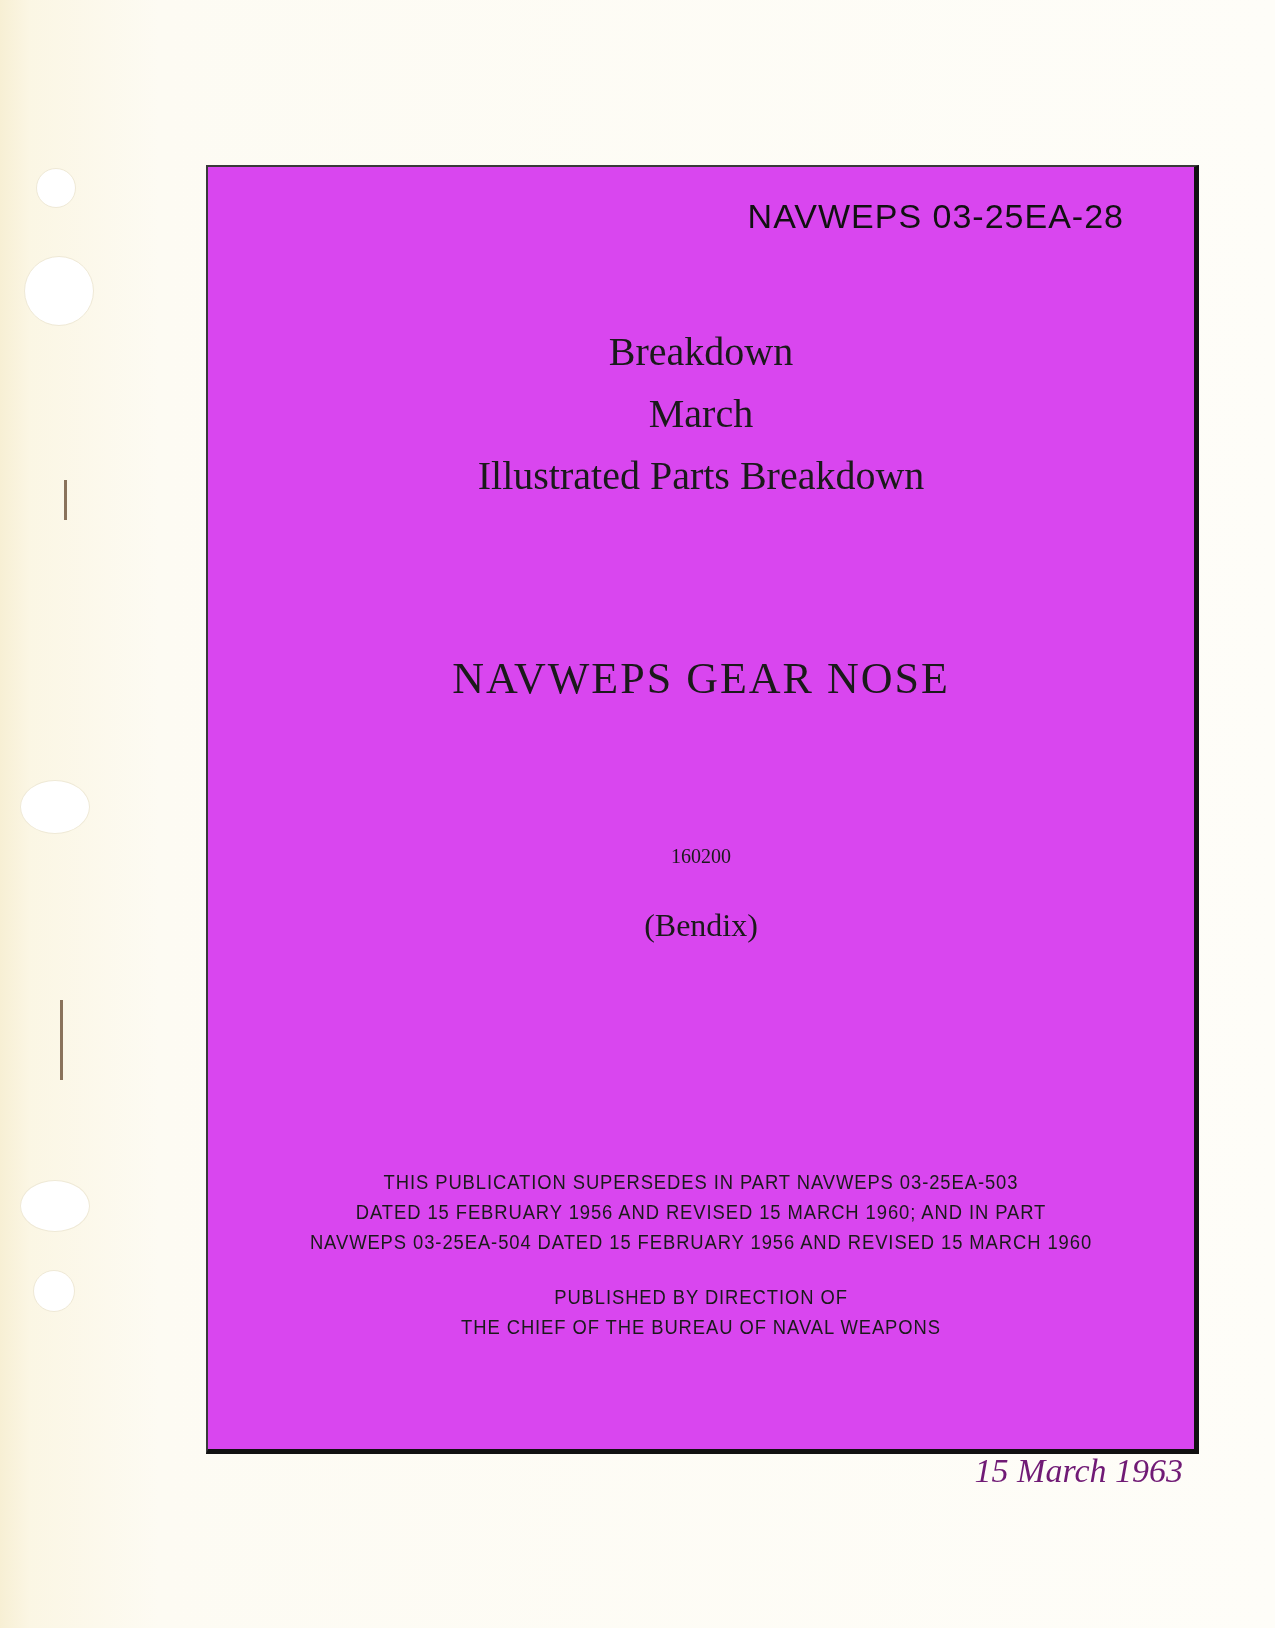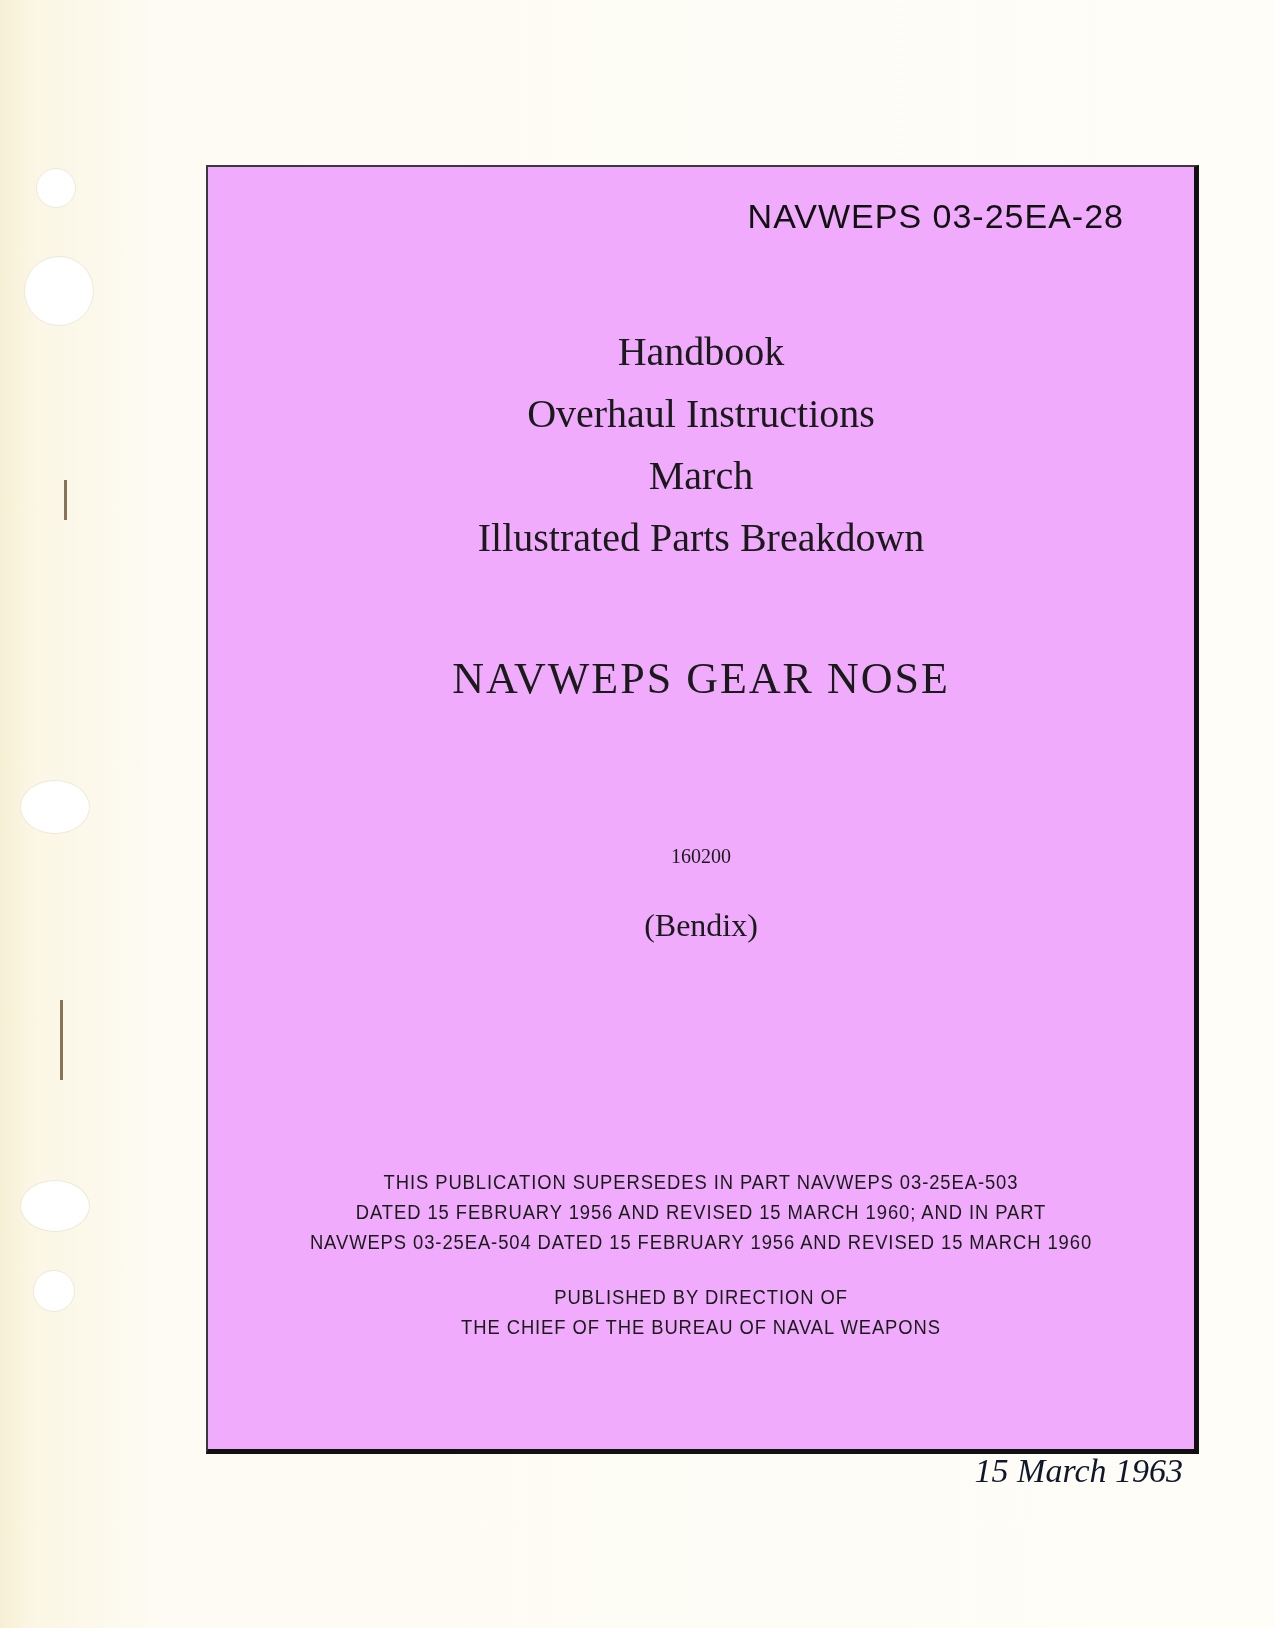--- a/index.html
+++ b/index.html
@@ -11,21 +11,21 @@
   }
   .page-bg {
     position: absolute; inset: 0;
     background: linear-gradient(to right, #f7efd4 0px, #fbf6e4 30px, #fdfbf3 160px, #fefdf8 100%);
   }
   .hole { position: absolute; border-radius: 50%; background: #ffffff; border: 1px solid #efe9d6; }
   .frame {
     position: absolute; left: 206px; top: 165px; width: 986px; height: 1282px;
     border-top: 2px solid #3a3a3a; border-left: 2px solid #3a3a3a;
     border-right: 5px solid #111; border-bottom: 5px solid #111;
-    background: #f0abfc;
+    background: #d946ef;
   }
   .pubnum {
     position: absolute; right: 70px; top: 30px;
     font-family: "Liberation Sans", sans-serif; font-size: 34px; letter-spacing: 1px; color: #111;
   }
   .center { position: absolute; left: 0; width: 100%; text-align: center; }
   .t1 { font-size: 40px; line-height: 62px; top: 154px; }
   .t2 { font-size: 44px; letter-spacing: 2px; line-height: 64px; top: 480px; }
   .t3 { font-size: 30px; top: 620px; letter-spacing: 1px; }
   .t4 { font-size: 20px; top: 678px; }
@@ -33,21 +33,21 @@
   .sup {
     font-family: "Liberation Sans", sans-serif; font-size: 20px; line-height: 30px;
     top: 1000px; letter-spacing: 1px; transform: scaleX(0.92);
   }
   .pub {
     font-family: "Liberation Sans", sans-serif; font-size: 20px; line-height: 30px;
     top: 1115px; letter-spacing: 1px; transform: scaleX(0.92);
   }
   .date {
     position: absolute; right: 92px; top: 1452px;
-    font-style: italic; font-size: 34px; color: #0f172a;
+    font-style: italic; font-size: 34px; color: #701a75;
   }
   .speck { position: absolute; width: 3px; background: #5a3a20; opacity: .7; }
 </style>
 </head>
 <body>
 
 <div class="page-bg"></div>
 
 <div class="hole" style="left:36px;top:168px;width:38px;height:38px;"></div>
 <div class="hole" style="left:24px;top:256px;width:68px;height:68px;"></div>
@@ -55,22 +55,21 @@
 <div class="hole" style="left:20px;top:1180px;width:68px;height:50px;"></div>
 <div class="hole" style="left:33px;top:1270px;width:40px;height:40px;"></div>
 
 <div class="speck" style="left:64px;top:480px;height:40px;"></div>
 <div class="speck" style="left:60px;top:1000px;height:80px;"></div>
 
 <div class="frame">
   <div class="pubnum">NAVWEPS 03-25EA-28</div>
 
   <div class="center t1">
-    <div>Handbook</div>
-    <div>Overhaul Instructions</div>
+    <div>Breakdown</div>
     <div>March</div>
     <div>Illustrated Parts Breakdown</div>
   </div>
 
   <div class="center t2">
     <div>NAVWEPS GEAR NOSE</div>
   </div>
 
   <div class="center t4">160200</div>
   <div class="center t5">(Bendix)</div>

